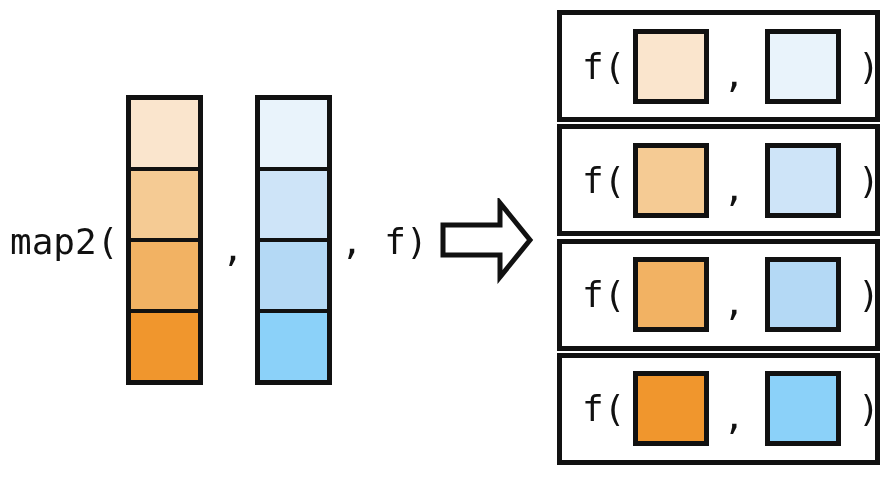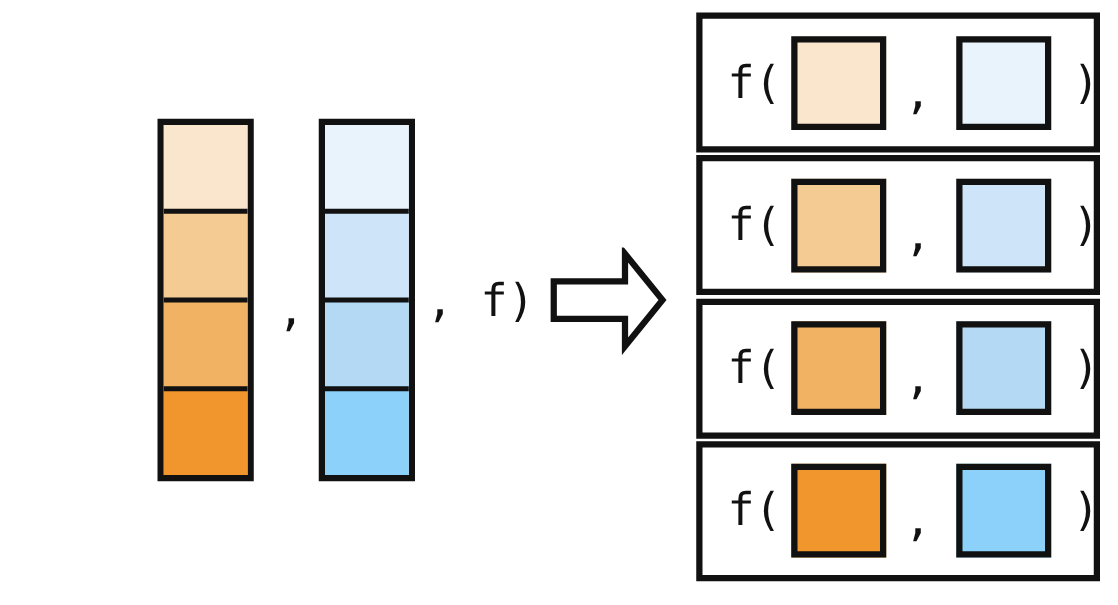--- a/index.html
+++ b/index.html
@@ -79,20 +79,21 @@
   .rrow .rclose {
     font-size: 36px;
     margin-left: 17px;
   }
 </style>
 </head>
 <body>
 
 <div id="canvas">
 
+  <div class="code-text" style="left: 10px; top: 220px;">map2(</div>
 
   <div class="vcol" id="vector-a">
       <div class="vcell" style="background: rgb(250, 229, 205);"></div>
       <div class="vcell" style="background: rgb(245, 203, 148);"></div>
       <div class="vcell" style="background: rgb(242, 178, 99);"></div>
       <div class="vcell" style="background: rgb(240, 150, 45);"></div>
     </div>
 
   <div class="sep-comma" style="left: 222px; top: 228px;">,</div>
 

